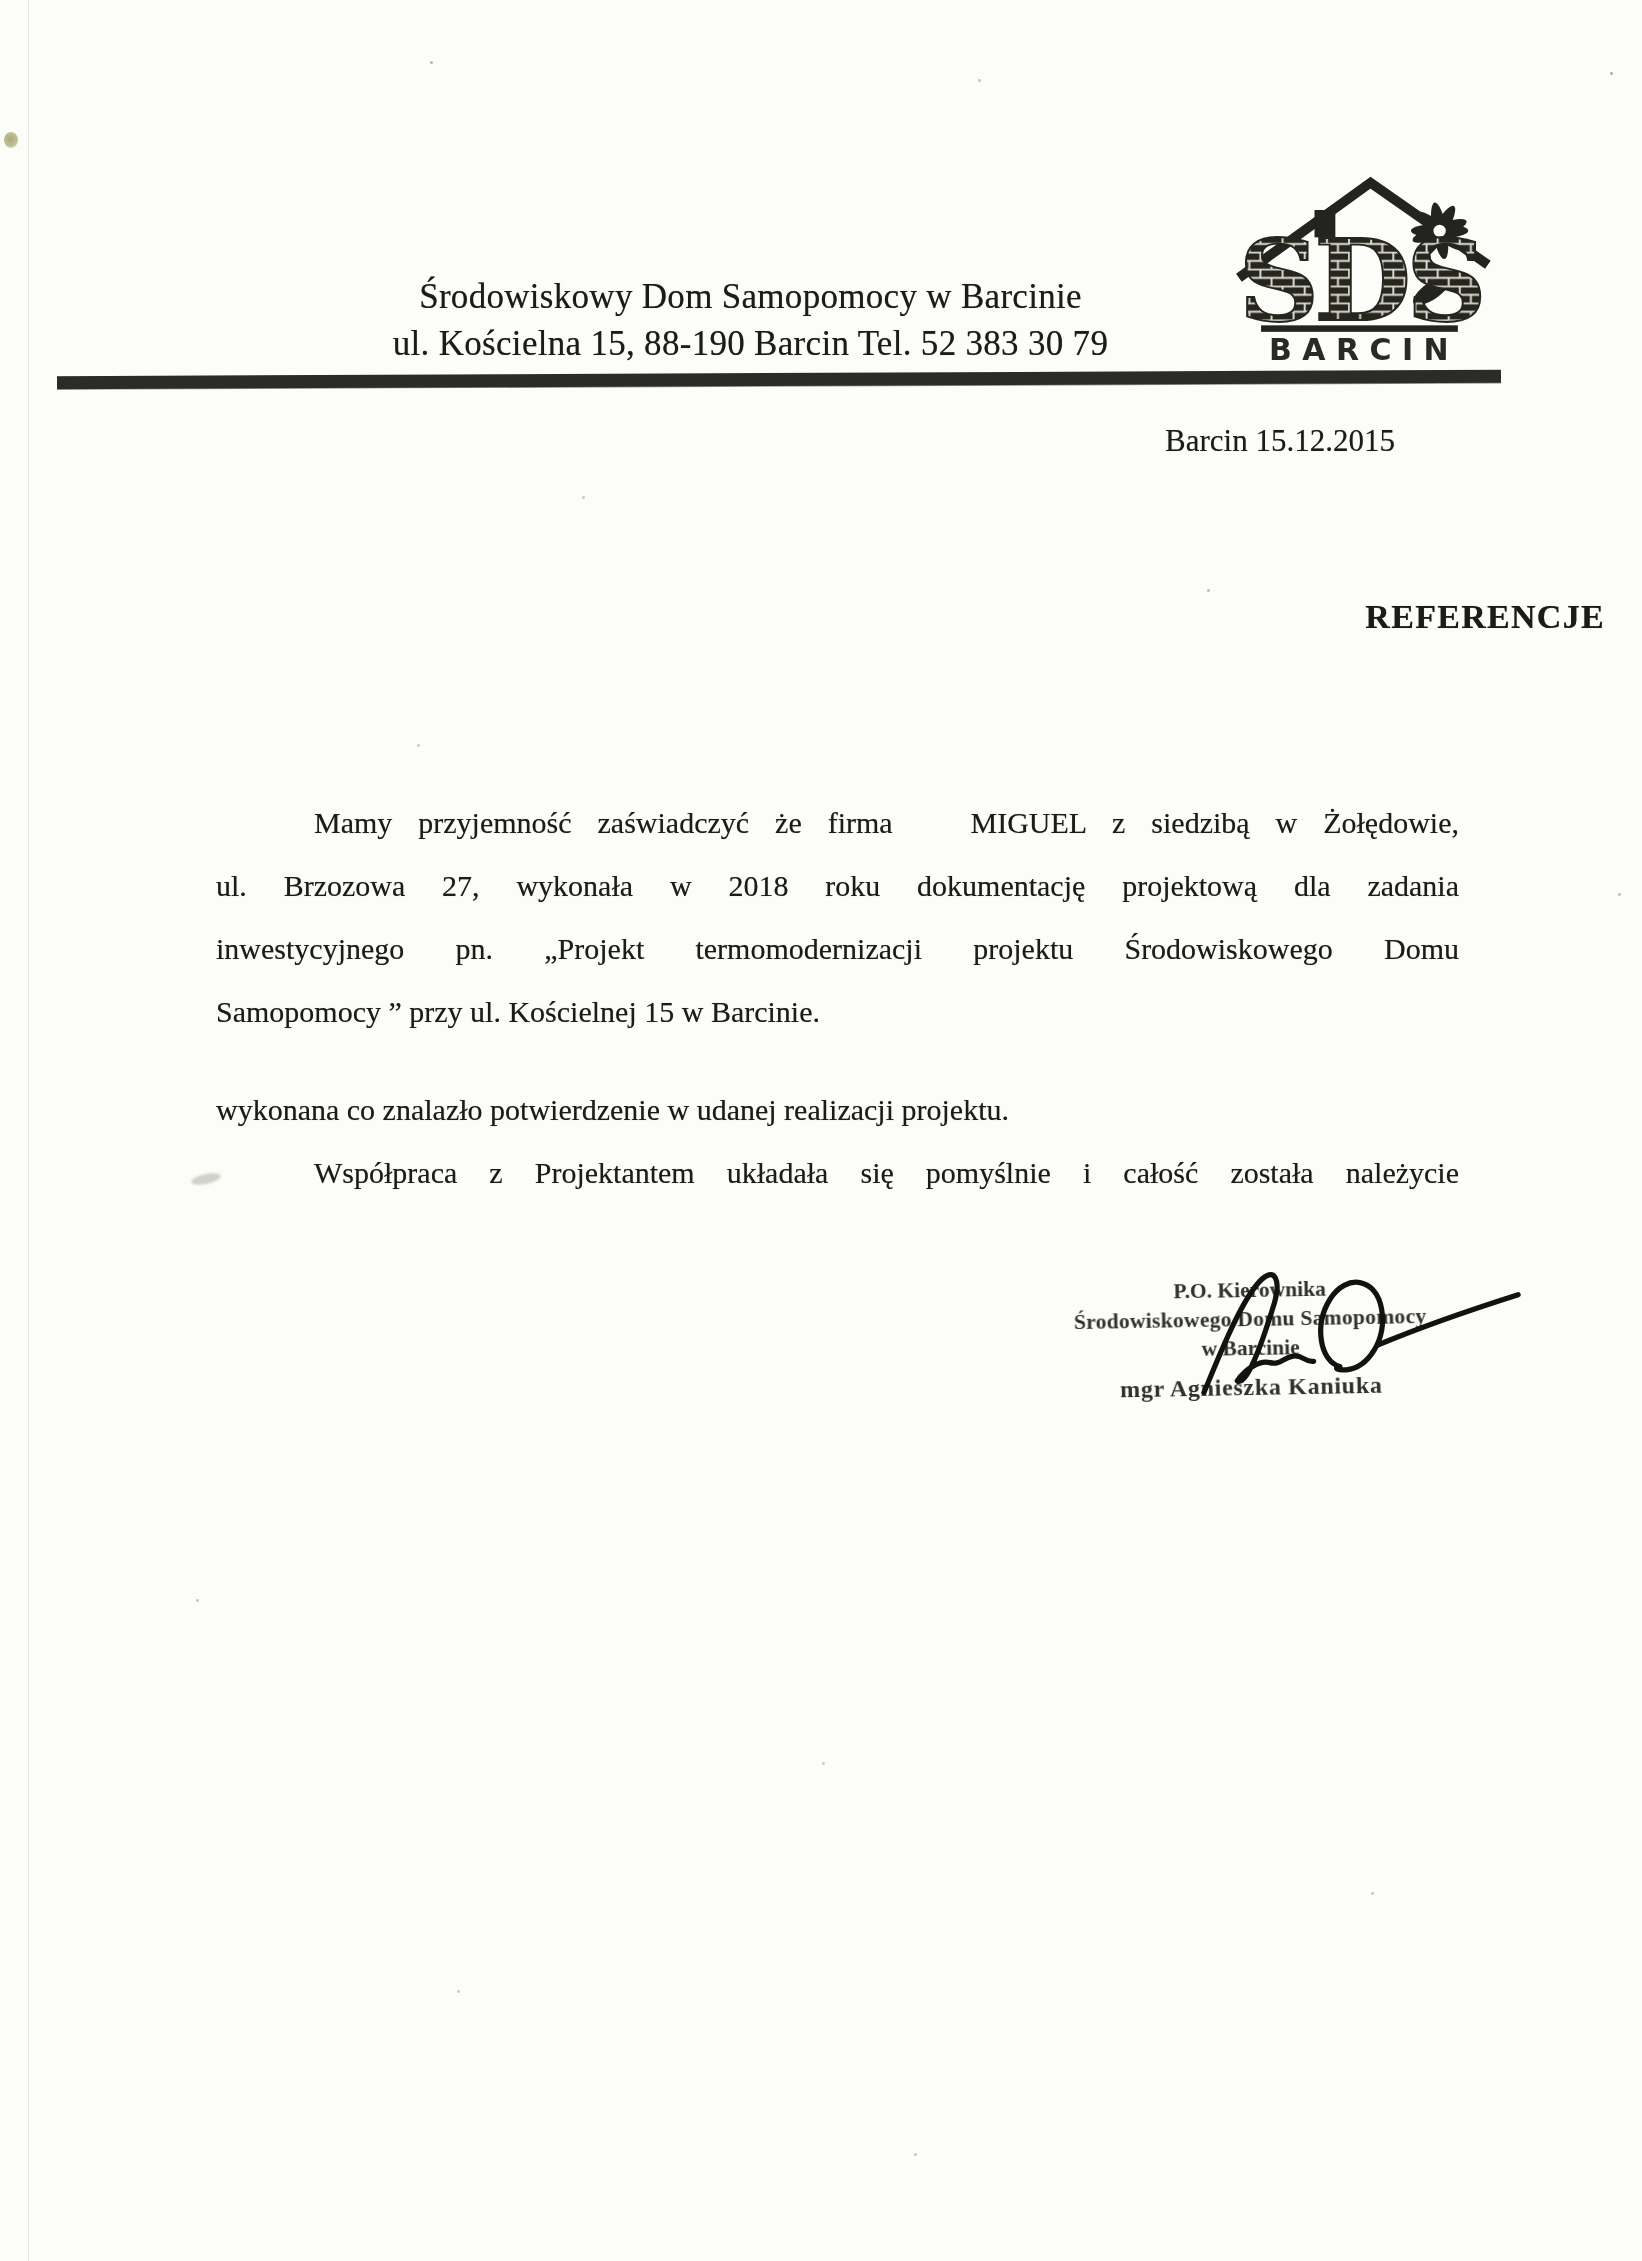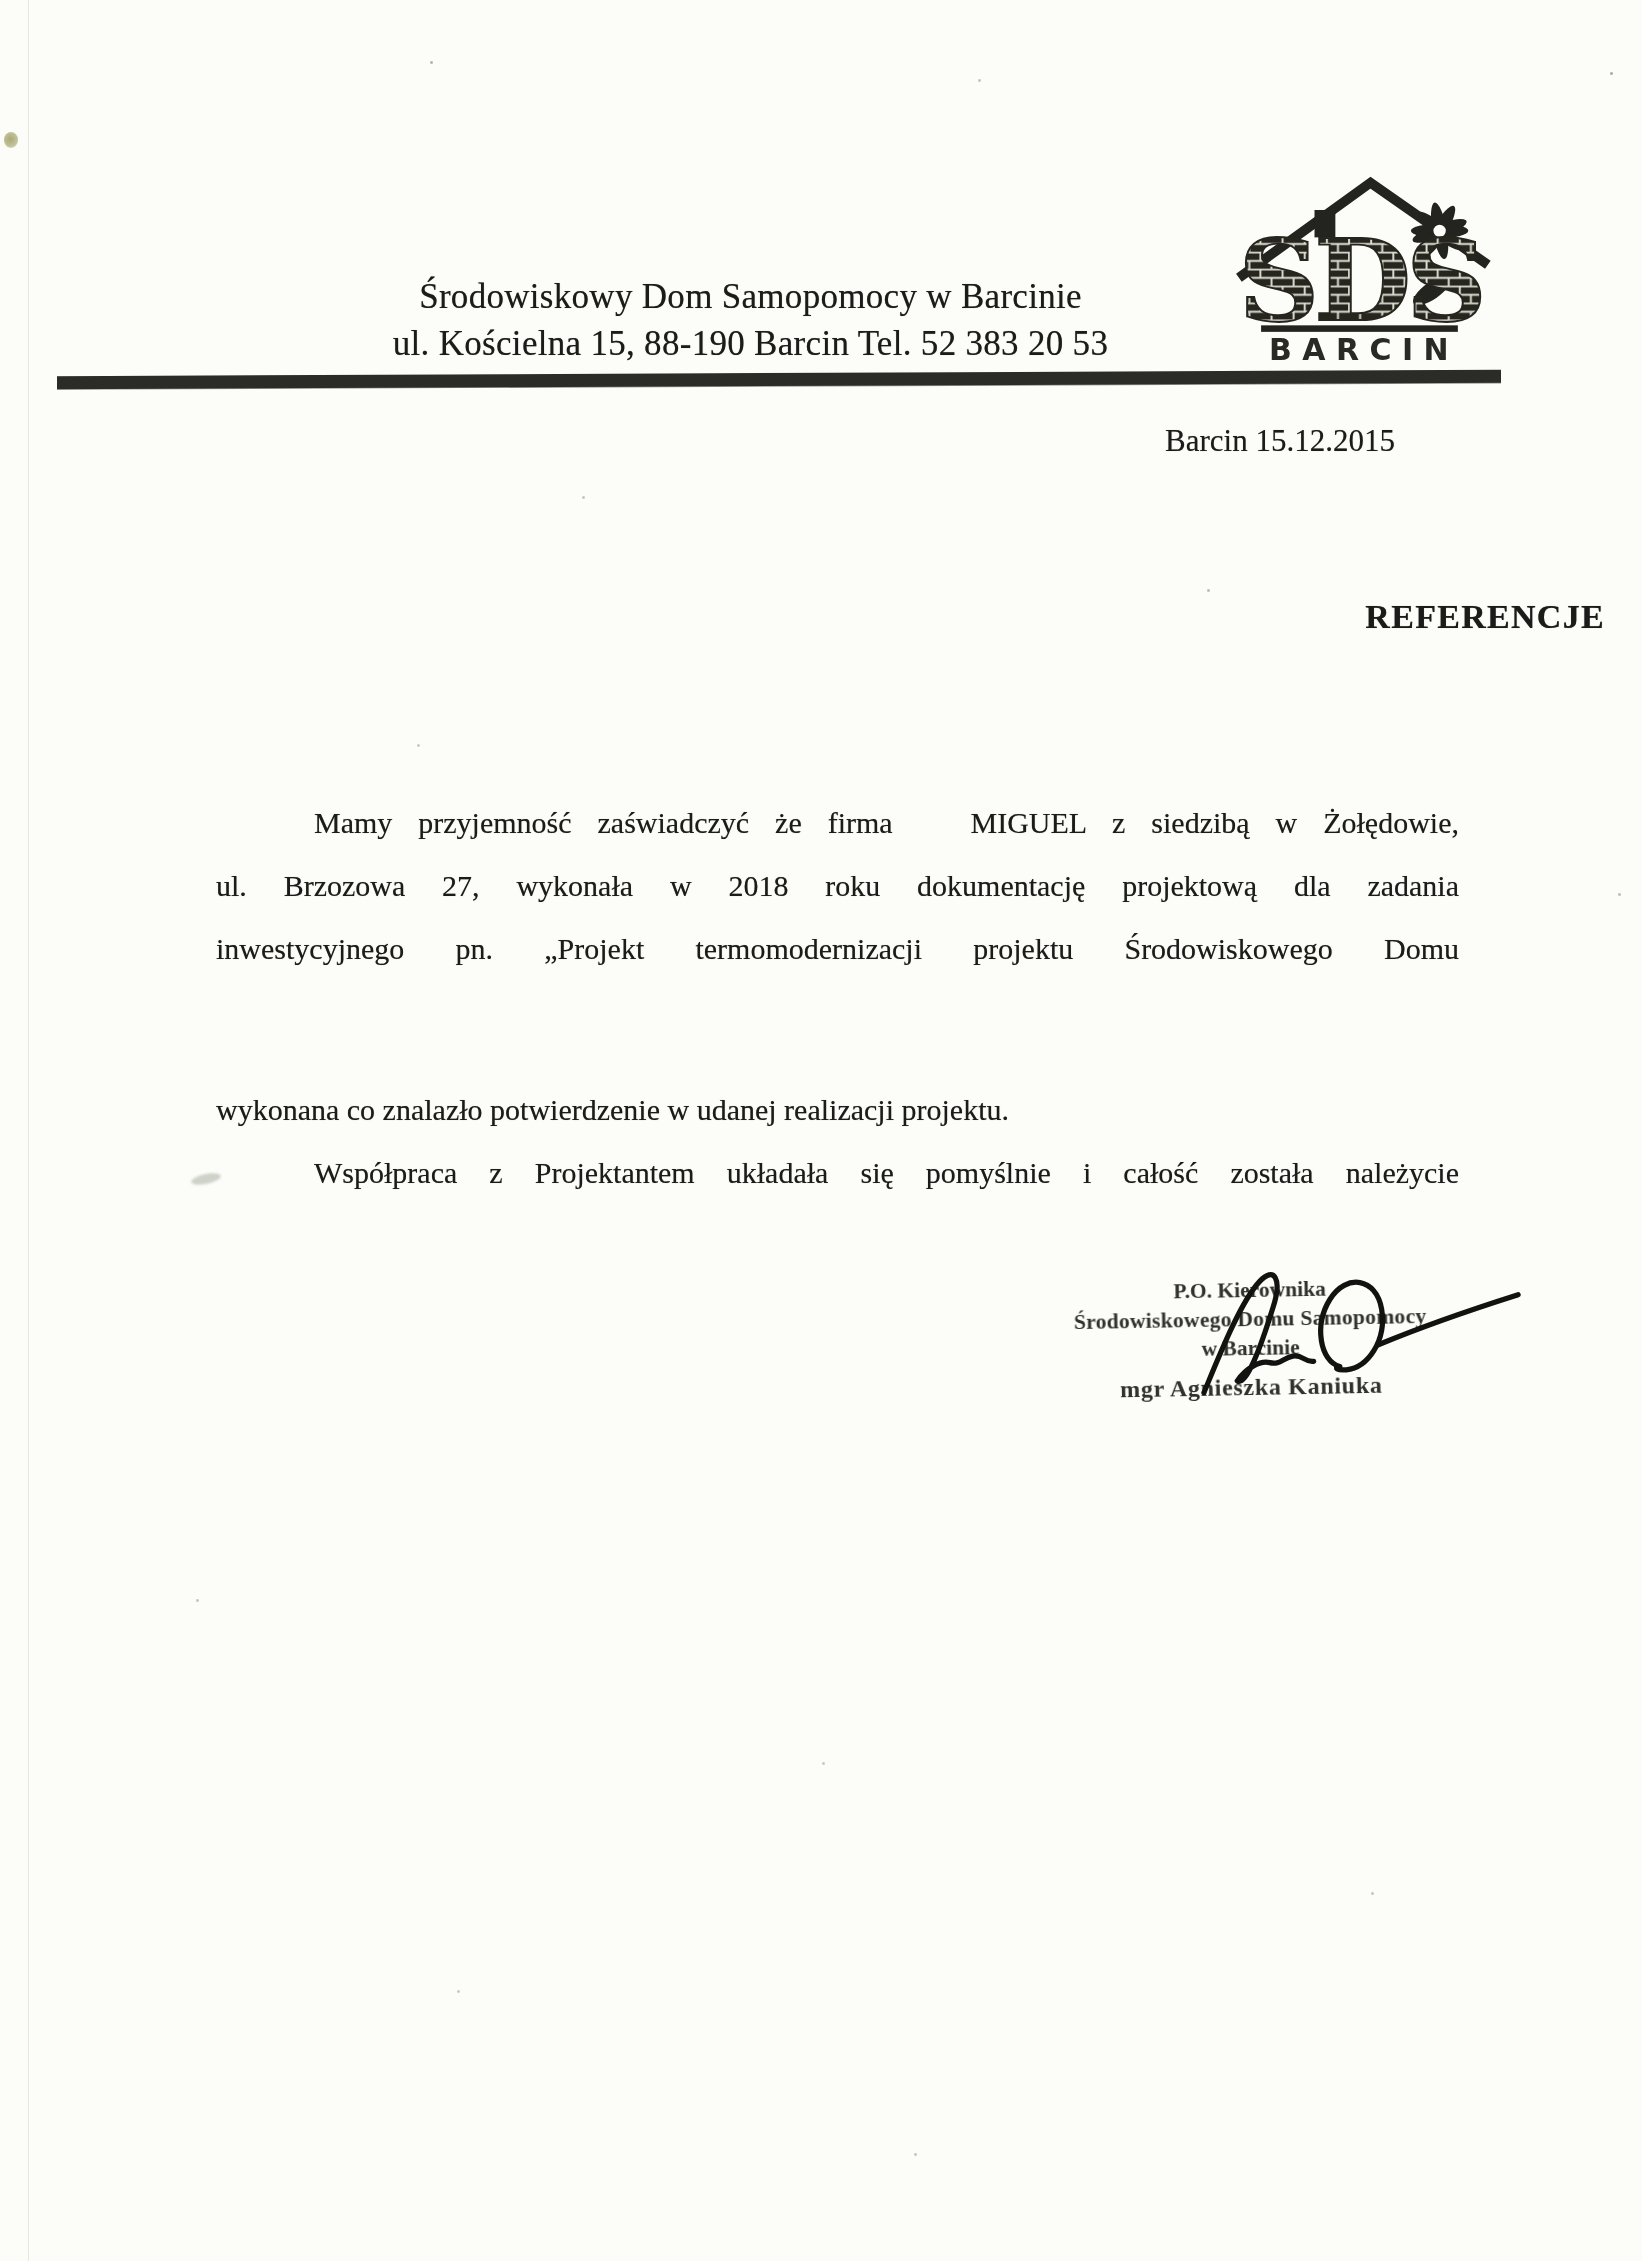--- a/index.html
+++ b/index.html
@@ -85,21 +85,21 @@
 </head>
 <body>
 
 <div class="abs edge-line"></div>
 <div class="abs olive-dot"></div>
 <div class="abs smudge"></div>
 <div class="abs speckles"></div>
 
 <div class="abs org-block">
   <div>Środowiskowy Dom Samopomocy w Barcinie</div>
-  <div>ul. Kościelna 15, 88-190 Barcin  Tel. 52 383 20 53</div>
+  <div>ul. Kościelna 15, 88-190 Barcin  Tel. 52 383 30 79</div>
 </div>
 
 <svg class="abs logo-svg" width="281" height="202" viewBox="0 0 430 310">
   <defs>
     <pattern id="brick" width="34" height="26" patternUnits="userSpaceOnUse">
       <rect width="34" height="26" fill="#26261f"></rect>
       <path d="M0,1 H34 M0,14 H34" stroke="#dcdcd2" stroke-width="3"></path>
       <path d="M9,1 V14 M26,14 V26" stroke="#dcdcd2" stroke-width="3"></path>
     </pattern>
   </defs>
@@ -128,20 +128,21 @@
 <div class="abs header-rule"></div>
 
 <div class="abs dateline">Barcin 15.12.2015</div>
 
 <div class="abs doc-title">REFERENCJE</div>
 
 <div class="abs para p1">
   <div class="bline first">Mamy przyjemność zaświadczyć że firma &nbsp; MIGUEL z siedzibą w Żołędowie,</div>
   <div class="bline">ul. Brzozowa 27, wykonała w 2018 roku dokumentację projektową dla zadania</div>
   <div class="bline">inwestycyjnego pn. „Projekt termomodernizacji projektu Środowiskowego Domu</div>
+  <div class="bline last">Samopomocy ” przy ul. Kościelnej 15 w Barcinie.</div>
 </div>
 
 <div class="abs para p2">
   <div class="bline last">wykonana co znalazło potwierdzenie w udanej realizacji projektu.</div>
   <div class="bline first">Współpraca z Projektantem układała się pomyślnie i całość została należycie</div>
 </div>
 
 <div class="abs stamp">
   <div class="s1">P.O. Kierownika</div>
   <div class="s2">Środowiskowego Domu Samopomocy</div>

